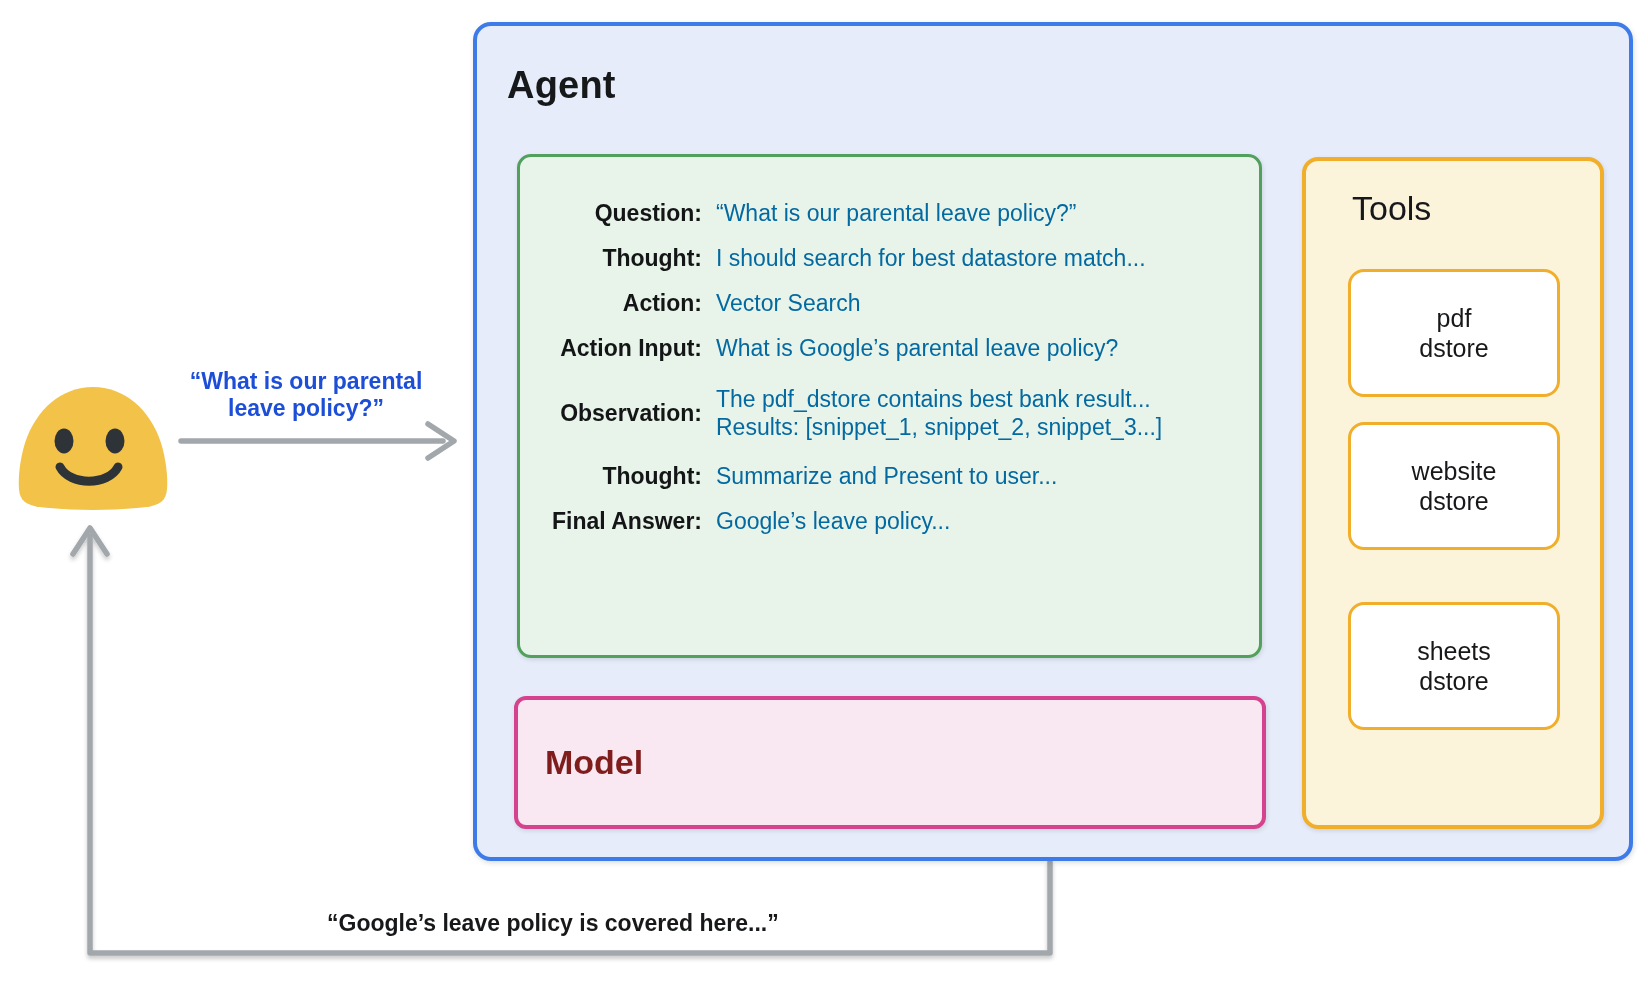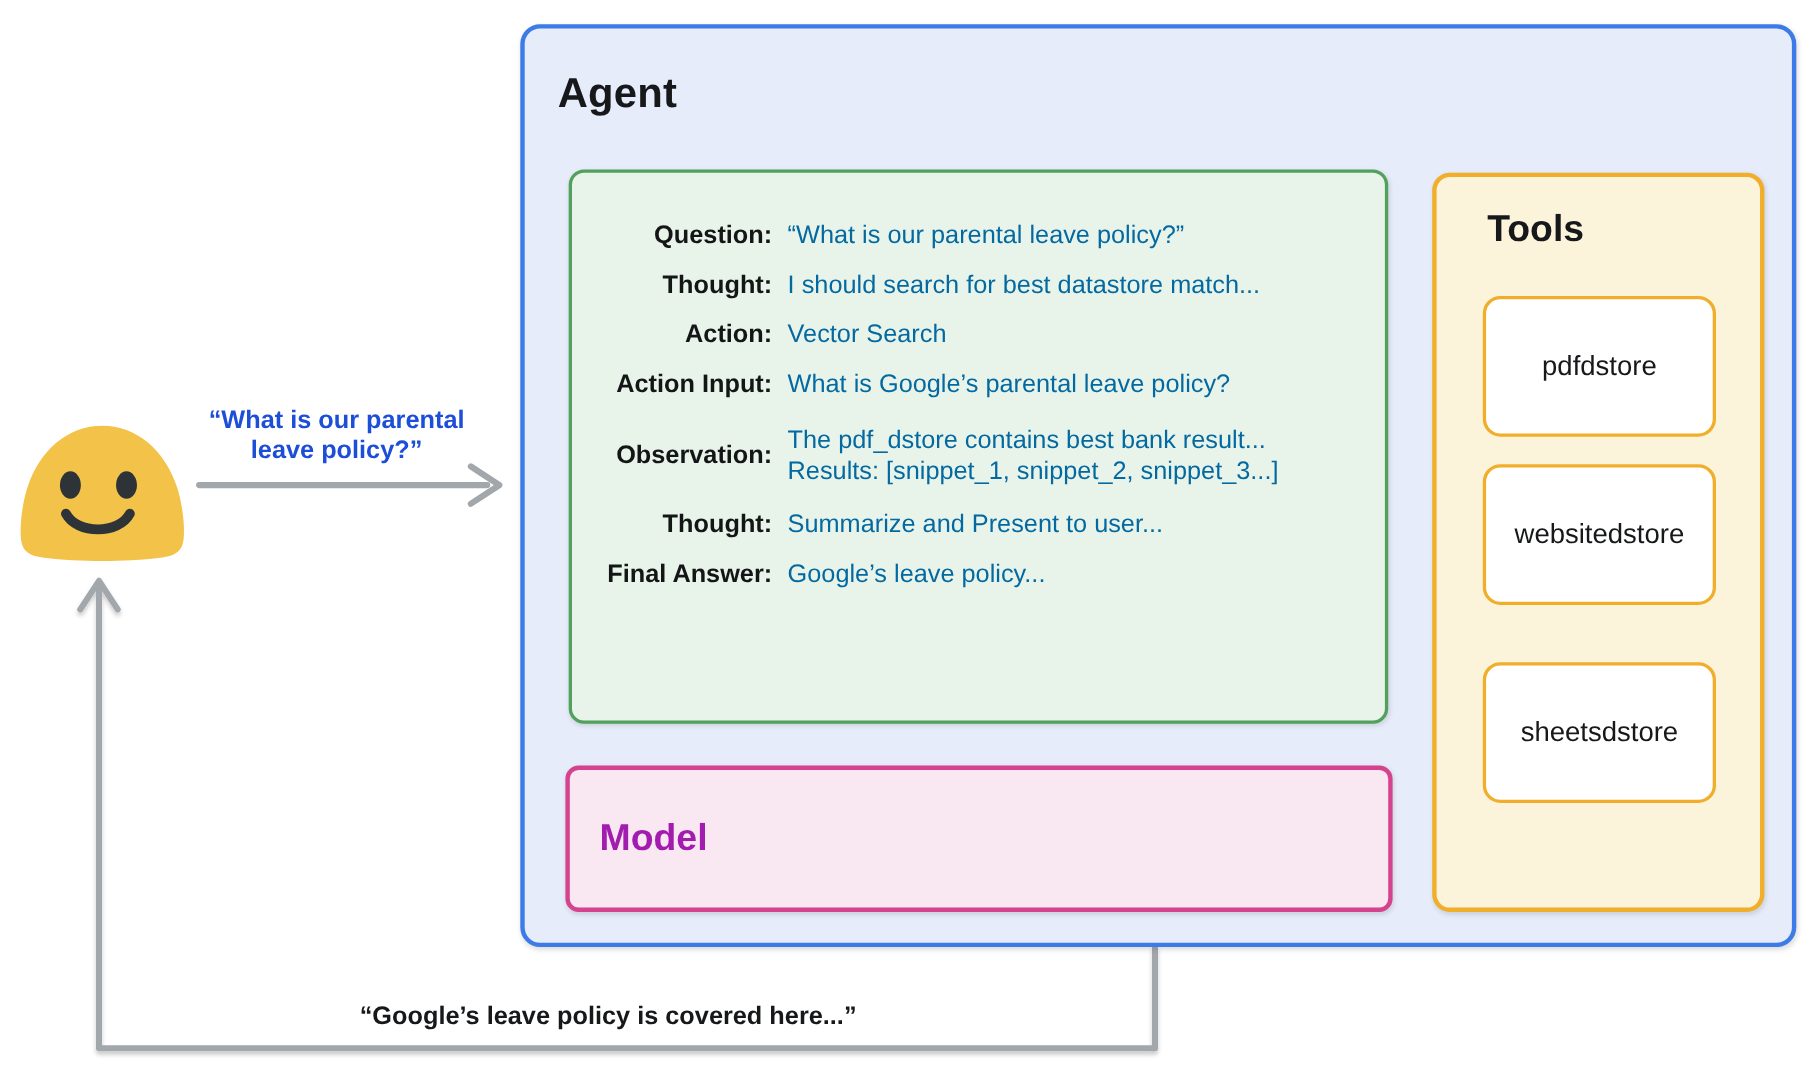--- a/index.html
+++ b/index.html
@@ -32,33 +32,33 @@
     flex:0 0 178px; color:#141517;
   }
   .tvalue { margin-left:14px; font-size:23px; line-height:28px; color:#0369a1; }
 
   
   .model-box {
     position:absolute; left:37px; top:670px; width:744px; height:125px;
     background:#F9E7F1; border:4px solid #D5438F; border-radius:12px;
     display:flex; align-items:center; box-shadow:1px 2px 4px rgba(60,64,67,.15);
   }
-  .model-title { padding-left:27px; font-size:34px; font-weight:600; color:#a21caf; }
+  .model-title { padding-left:27px; font-size:34px; font-weight:600; color:#7f1d1d; }
 
   
   .tools-box {
     position:absolute; left:825px; top:131px; width:294px; height:664px;
     background:#FCF3DB; border:4px solid #F0AE2B; border-radius:16px;
     box-shadow:1px 2px 4px rgba(60,64,67,.15);
   }
-  .tools-title { position:absolute; left:46px; top:28px; font-size:34px; font-weight:700; color:#17181a; }
+  .tools-title { position:absolute; left:46px; top:28px; font-size:34px; font-weight:400; color:#17181a; }
   .tool-item {
     position:absolute; left:42px; width:206px; height:122px;
     background:#ffffff; border:3px solid #F0AE2B; border-radius:16px;
-    display:flex; flex-direction:row; align-items:center; justify-content:center;
+    display:flex; flex-direction:column; align-items:center; justify-content:center;
     font-size:25px; line-height:30px; font-weight:500; color:#17181a; text-align:center;
   }
   .tool-item.pos-0 { top:108px; }
   .tool-item.pos-1 { top:261px; }
   .tool-item.pos-2 { top:441px; }
 
   
   .request-label {
     left:172px; top:368px; width:268px; text-align:center;
     font-size:23px; line-height:27px; font-weight:700; color:#1d4ed8;

